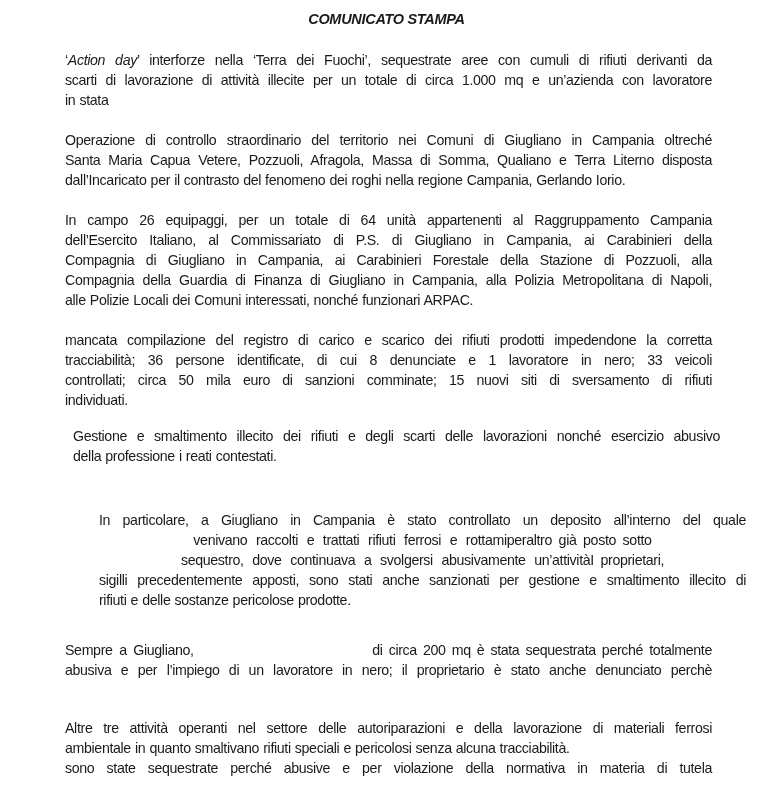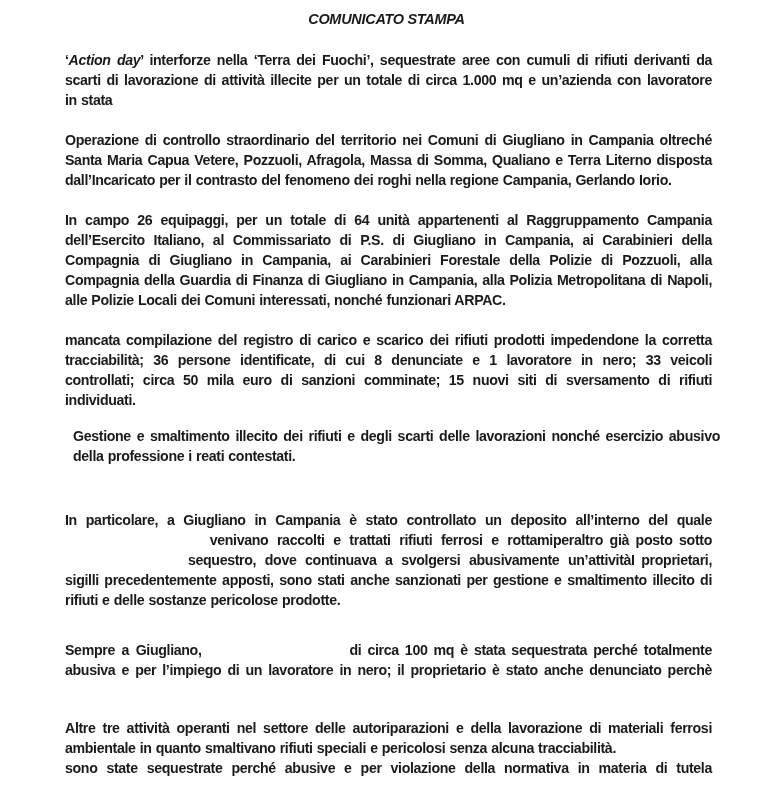--- a/index.html
+++ b/index.html
@@ -2,33 +2,33 @@
 <html><head>
 <meta charset="utf-8">
 <style>
   html, body { margin: 0; padding: 0; background: #ffffff; }
   body { width: 773px; height: 789px; position: relative; overflow: hidden;
          font-family: "Liberation Sans", sans-serif; color: #1a1a1a; }
   .title { position: absolute; left: 0; width: 773px; top: 10px; text-align: center;
            font-weight: bold; font-style: italic; font-size: 14.5px; letter-spacing: -0.3px;
            line-height: 18px; }
   .para { position: absolute; left: 65px; width: 647px; font-size: 14.2px;
-          line-height: 20px; text-align: justify; letter-spacing: -0.35px; word-spacing: 0.5px; font-weight: bold; }
+          line-height: 20px; text-align: justify; letter-spacing: -0.35px; word-spacing: 0.5px; }
   .para .line { display: block; text-align: justify; text-align-last: justify; white-space: nowrap; height: 20px; }
   .para .line.last { text-align-last: left; }
-  .line.flex { display: flex; justify-content: flex-end; }
+  .line.flex { display: flex; justify-content: center; }
   .line.flex.left { justify-content: flex-start; }
   .gap { display: inline-block; }
   em { font-style: italic; }
   #p1 { top: 50px; }
   #p2 { top: 130px; }
   #p3 { top: 210px; }
   #p4 { top: 330px; }
   #p5 { top: 426px; margin-left: 8px; }
-  #p6 { top: 510px; }
+  #p6 { top: 510px; margin-left: 34px; }
   #p7 { top: 640px; }
   #p8 { top: 718px; }
 </style>
 </head>
 <body>
 
 <div class="title">COMUNICATO STAMPA</div>
 
 <div class="para" id="p1">
   <span class="line"><span>‘</span><em>Action day</em><span>’ interforze nella ‘Terra dei Fuochi’, sequestrate aree con cumuli di rifiuti derivanti da</span></span>
@@ -38,21 +38,21 @@
 
 <div class="para" id="p2">
   <span class="line">Operazione di controllo straordinario del territorio nei Comuni di Giugliano in Campania oltreché</span>
   <span class="line">Santa Maria Capua Vetere, Pozzuoli, Afragola, Massa di Somma, Qualiano e Terra Literno disposta</span>
   <span class="line last">dall’Incaricato per il contrasto del fenomeno dei roghi nella regione Campania, Gerlando Iorio.</span>
 </div>
 
 <div class="para" id="p3">
   <span class="line">In campo 26 equipaggi, per un totale di  64 unità appartenenti al Raggruppamento Campania</span>
   <span class="line">dell’Esercito Italiano, al Commissariato di P.S. di Giugliano in Campania, ai Carabinieri della</span>
-  <span class="line">Compagnia di Giugliano in Campania, ai Carabinieri Forestale della Polizie di Pozzuoli, alla</span>
+  <span class="line">Compagnia di Giugliano in Campania, ai Carabinieri Forestale della Stazione di Pozzuoli, alla</span>
   <span class="line">Compagnia della Guardia di Finanza di Giugliano in Campania, alla Polizia Metropolitana di Napoli,</span>
   <span class="line last">alle Polizie Locali dei Comuni interessati, nonché funzionari ARPAC.</span>
 </div>
 
 <div class="para" id="p4">
   <span class="line">mancata compilazione del registro di carico e scarico dei rifiuti prodotti impedendone la corretta</span>
   <span class="line">tracciabilità; 36 persone identificate, di cui 8 denunciate e 1 lavoratore in nero; 33 veicoli</span>
   <span class="line">controllati; circa 50 mila euro di sanzioni comminate; 15 nuovi siti di sversamento di rifiuti</span>
   <span class="line last">individuati.</span>
 </div>
@@ -73,21 +73,21 @@
     <span style="word-spacing:3px">I proprietari,</span>
   </span>
   <span class="line">sigilli precedentemente apposti, sono stati anche sanzionati per gestione e  smaltimento illecito di</span>
   <span class="line last">rifiuti e delle sostanze pericolose prodotte.</span>
 </div>
 
 <div class="para" id="p7">
   <span class="line flex left">
     <span style="word-spacing:3px">Sempre a Giugliano,</span>
     <span class="gap" style="flex:1"></span>
-    <span style="word-spacing:2.5px">di circa 100 mq è stata sequestrata perché totalmente</span>
+    <span style="word-spacing:2.5px">di circa 200 mq è stata sequestrata perché totalmente</span>
   </span>
   <span class="line">abusiva e per l’impiego di un lavoratore in nero; il proprietario è stato anche denunciato perchè</span>
 </div>
 
 <div class="para" id="p8">
   <span class="line">Altre tre attività operanti nel settore delle autoriparazioni e della lavorazione di materiali ferrosi</span>
   <span class="line last">ambientale in quanto smaltivano rifiuti speciali e pericolosi senza alcuna tracciabilità.</span>
   <span class="line">sono state sequestrate perché abusive e per violazione della normativa in materia di tutela</span>
 </div>
 

